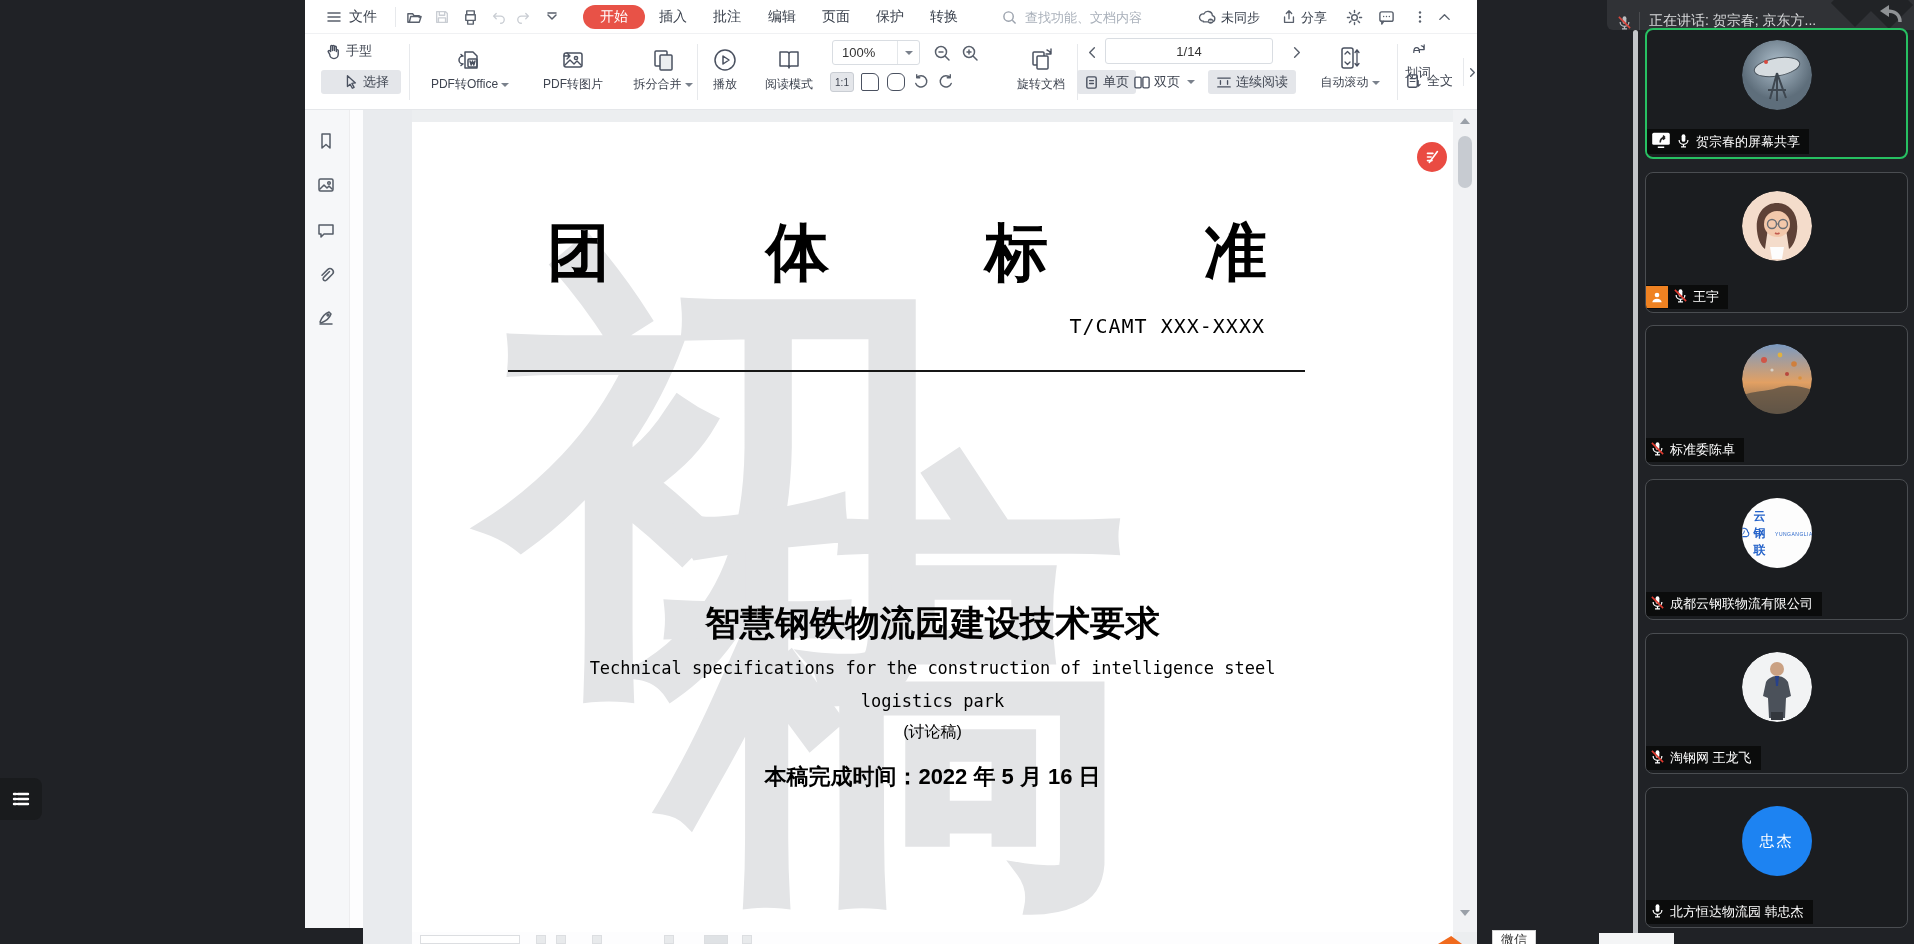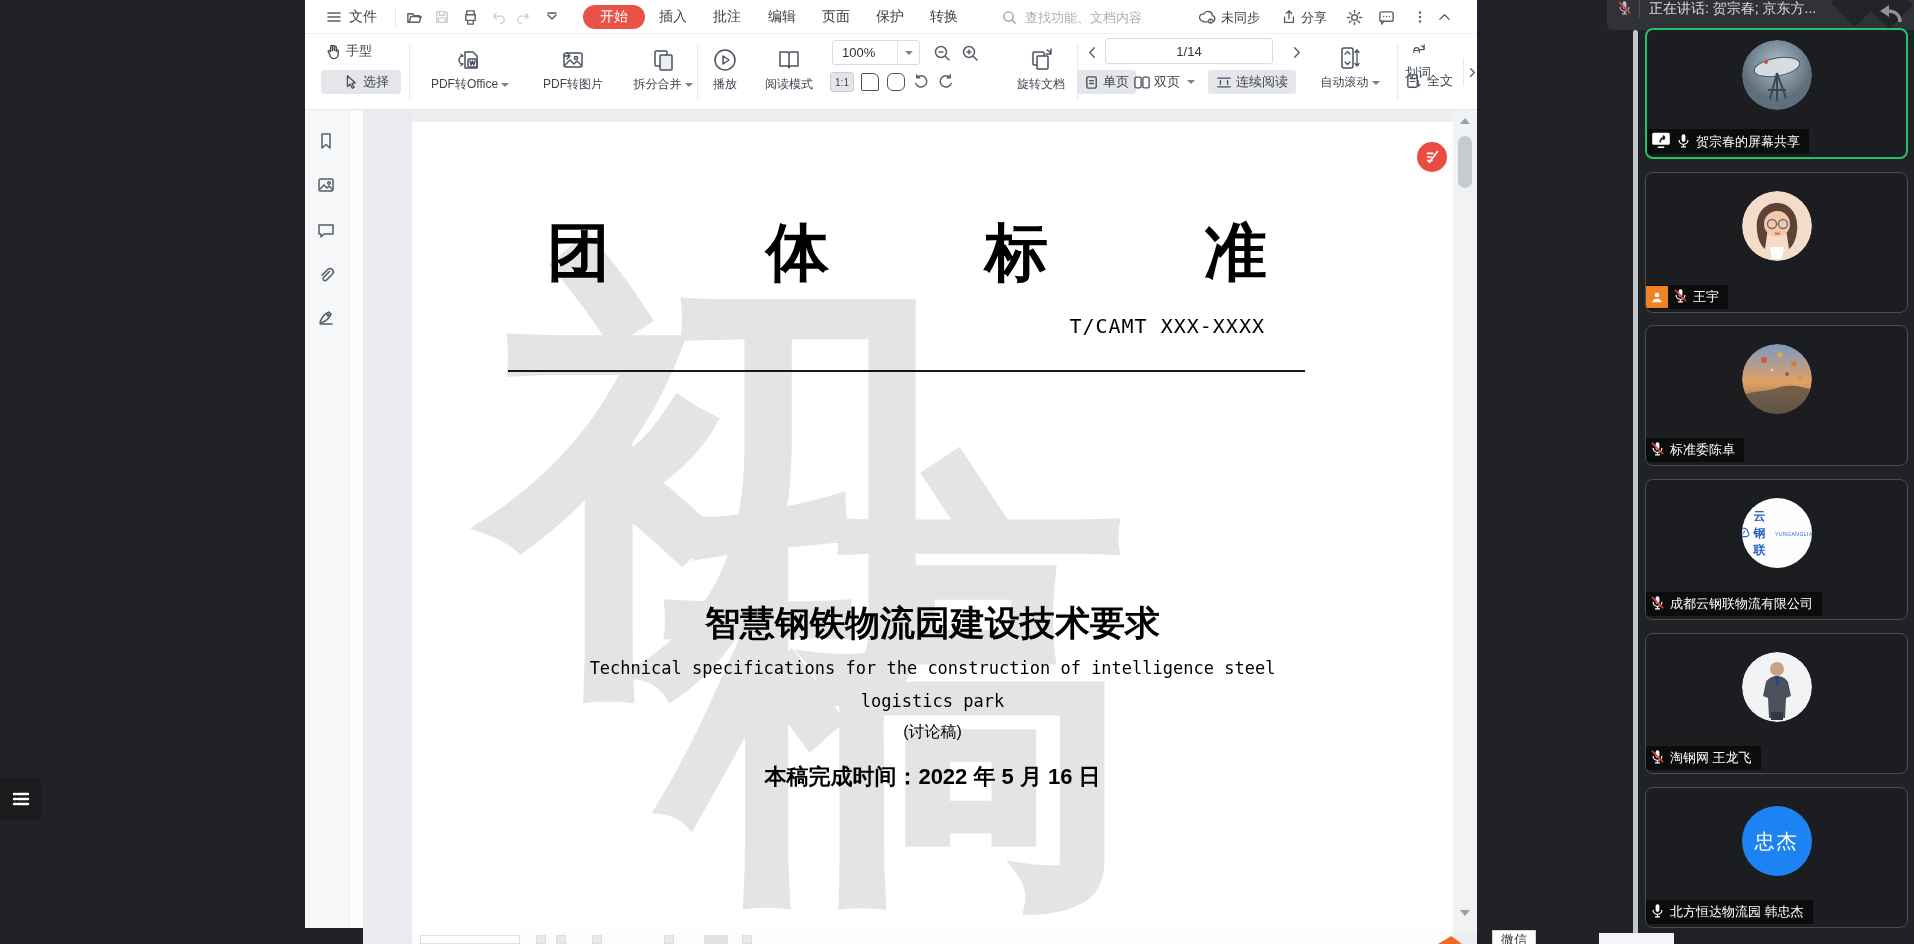--- a/index.html
+++ b/index.html
@@ -54,31 +54,31 @@
   
   #vscroll{position:absolute;left:1148px;top:0;width:24px;height:822px;background:#f1f2f4;}
   #vthumb{position:absolute;left:5px;top:26px;width:14px;height:52px;background:#c7cbd1;border-radius:7px;}
   .scar{position:absolute;left:7px;width:0;height:0;border-left:5px solid transparent;border-right:5px solid transparent;}
   
   #statusbar{position:absolute;left:107px;top:822px;width:1041px;height:12px;background:#fdfdfe;}
   .frag{position:absolute;top:3px;height:9px;background:#e8eaec;border:1px solid #dcdee1;}
   #darkcorner{position:absolute;left:0;top:818px;width:58px;height:16px;background:#202226;}
   
   #speakbar{position:absolute;left:1607px;top:0;width:307px;height:30px;background:#303236;border-radius:0 0 0 6px;
-            display:flex;align-items:flex-start;color:#d9dadc;font-size:14px;}
+            display:flex;align-items:flex-end;color:#d9dadc;font-size:14px;}
   #speakbar .sep{width:1px;height:18px;background:#4a4c50;margin:0 9px 0 7px;}
   .micw svg{display:block;}
   #panelscroll{position:absolute;left:1633px;top:30px;width:5px;height:914px;background:#c3c6c9;border-radius:3px;}
   .tile{position:absolute;left:1645px;width:263px;background:#1b1d20;border:1px solid #4a4d51;border-radius:8px;overflow:hidden;}
   .tile.sel{border:2px solid #27c062;}
   .avatar{position:absolute;left:50%;top:18px;transform:translateX(-50%);width:70px;height:70px;border-radius:50%;overflow:hidden;}
   .plabel{position:absolute;left:0;bottom:3px;display:flex;align-items:center;gap:5px;background:rgba(8,8,8,.82);
           color:#fff;font-size:13px;padding:3px 9px 3px 4px;max-width:100%;white-space:nowrap;}
   .badge-person{width:22px;height:22px;background:#ef8222;display:flex;align-items:center;justify-content:center;margin:-3px 0 -3px -4px;}
-  .bluecircle{background:#1d83f2;display:flex;align-items:center;justify-content:center;color:#fff;font-size:20px;letter-spacing:2px;}
+  .bluecircle{background:#1d83f2;display:flex;align-items:center;justify-content:center;color:#fff;font-size:15px;letter-spacing:2px;}
   .whitecircle{background:#fdfdfd;display:flex;flex-direction:row;align-items:center;justify-content:center;}
   
   #dock{position:absolute;left:0px;top:778px;width:42px;height:42px;background:#191b1d;border-radius:0 8px 8px 0;
         display:flex;align-items:center;justify-content:center;}
   #wxtip{position:absolute;left:1492px;top:930px;width:44px;height:22px;background:#fff;border:1px solid #d4d4d4;
          font-size:13px;color:#333;display:flex;align-items:flex-start;justify-content:center;}
   #orangewedge{position:absolute;left:1438px;top:936px;width:24px;height:8px;background:#f06a1d;
                clip-path:polygon(0 100%,55% 0,100% 100%);}
   #whitefrag{position:absolute;left:1599px;top:933px;width:75px;height:11px;background:#f4f5f6;}
   .shape{position:absolute;background:#212326;transform:rotate(45deg);}

